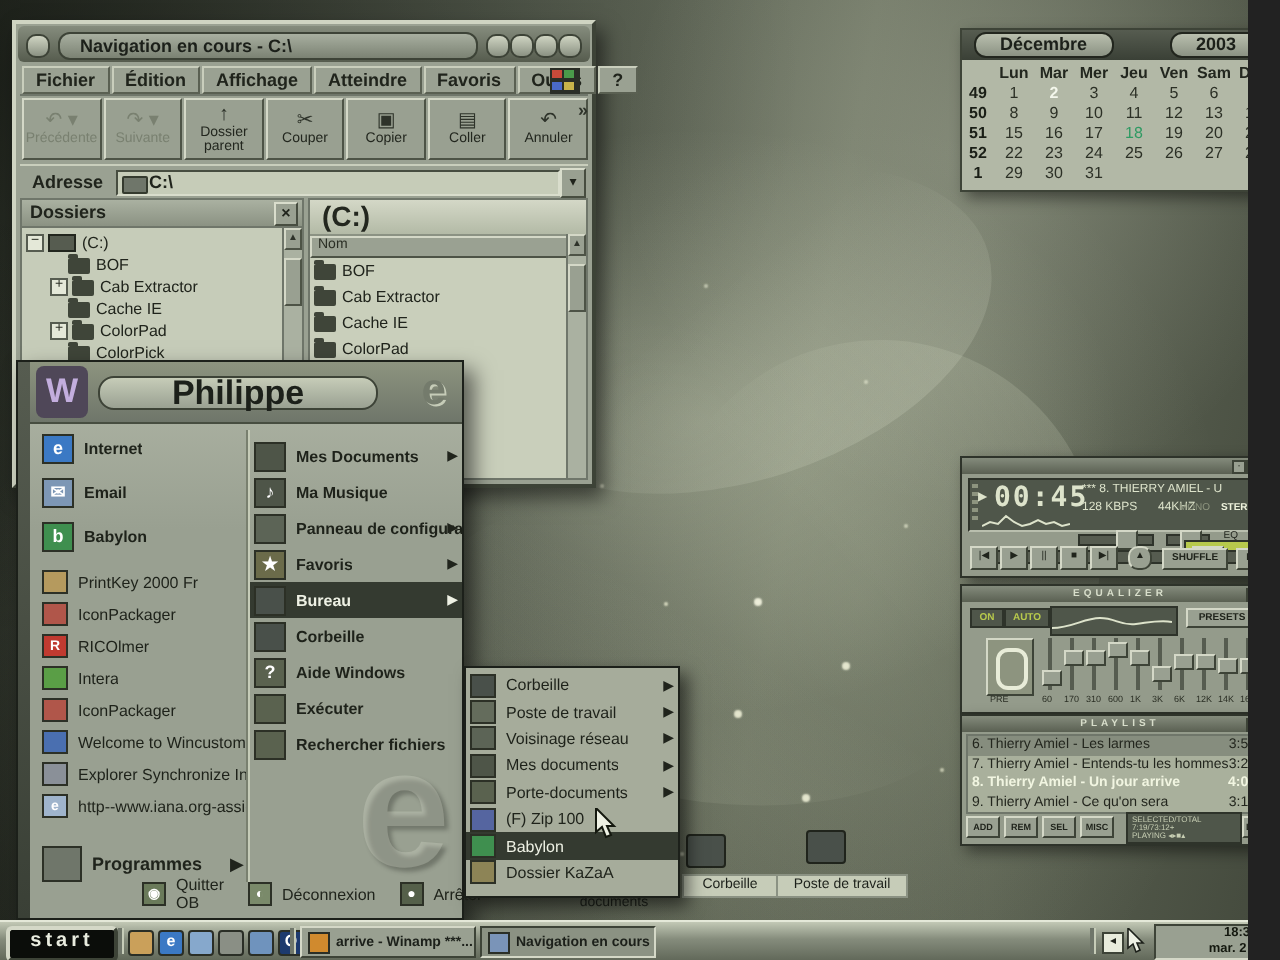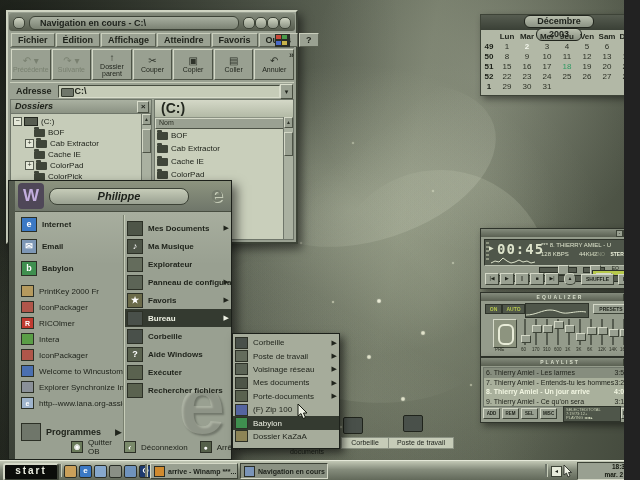--- a/index.html
+++ b/index.html
@@ -48,21 +48,21 @@
     border-top:1px solid #c9cebc;display:flex;align-items:center;}
   .addr-lbl{font-size:9px;font-weight:bold;margin:0 6px 0 6px;}
   .addr-field{flex:1;height:11px;background:#c6ccb8;border:1px solid;border-color:#474d40 #d9ddcc #d9ddcc #474d40;
     font-size:9px;font-weight:bold;line-height:11px;padding-left:16px;position:relative;}
   .addr-disk{position:absolute;left:2px;top:2px;width:11px;height:7px;background:#6f766a;
     border:1px solid #343a2e;border-radius:1px;}
   .addr-drop{width:11px;height:13px;font-size:7px;line-height:13px;text-align:center;margin-right:1px;}
   .x-body{position:absolute;left:2px;top:87px;right:2px;bottom:2px;display:flex;}
   .pane-left{position:relative;width:140px;background:#c6ccb9;border:1px solid #6f766a;margin-right:2px;}
   .pane-hd{height:13px;background:linear-gradient(#aab1a1,#8b9283);border-bottom:1px solid #6f766a;
-    font-size:9px;font-weight:bold;line-height:13px;padding-left:4px;position:relative;font-style:italic;}
+    font-size:9px;font-weight:bold;line-height:13px;padding-left:4px;position:relative;}
   .pane-x{position:absolute;right:2px;top:1px;width:10px;height:10px;font-size:8px;line-height:10px;
     text-align:center;font-weight:bold;}
   .tree{position:absolute;left:2px;top:16px;right:10px;bottom:0;font-size:8px;}
   .trow{display:flex;align-items:center;height:11px;white-space:nowrap;}
   .texp{width:7px;height:7px;border:1px solid #565c50;background:#e4e8d8;font-size:7px;line-height:6px;
     text-align:center;margin-right:2px;flex:none;color:#2a2e24;}
   .tblank{width:9px;flex:none;}
   .fold{width:11px;height:8px;background:#3f4539;border-radius:1px;position:relative;margin-right:3px;flex:none;}
   .fold:before{content:"";position:absolute;left:0;top:-2px;width:5px;height:2px;background:#3f4539;border-radius:1px 1px 0 0;}
   .disk{width:12px;height:7px;background:#565c50;border:1px solid #22261e;margin-right:3px;flex:none;}
@@ -73,21 +73,21 @@
   .pane-right{position:relative;flex:1;background:#c9cfbb;border:1px solid #6f766a;}
   .banner{height:17px;background:linear-gradient(#d4d8c7,#b3baa6);border-bottom:1px solid #8b9283;
     font-size:14px;font-weight:bold;line-height:17px;padding-left:6px;color:#23271f;}
   .colhd{height:9px;background:#9aa192;border:1px solid;border-color:#d4d8c7 #4d5346 #4d5346 #d4d8c7;
     font-size:7px;line-height:8px;padding-left:3px;color:#2a2e24;margin-right:9px;}
   .flist{position:absolute;left:2px;top:29px;right:10px;bottom:0;font-size:8px;}
   .frow{display:flex;align-items:center;height:13px;white-space:nowrap;}
   
   #calendar{position:absolute;left:480px;top:14px;width:156px;height:80px;background:#b2b8a6;
     border:1px solid #3d4337;box-shadow:3px 3px 7px rgba(0,0,0,.45);}
-  .cal-hd{height:15px;background:linear-gradient(#565c50,#3a4036);display:flex;align-items:center;justify-content:space-between;padding:0 6px;flex-direction:column;}
+  .cal-hd{height:15px;background:linear-gradient(#565c50,#3a4036);display:flex;align-items:center;justify-content:space-between;padding:0 6px;}
   .cal-pill{height:11px;border-radius:6px;background:linear-gradient(#b9bfae,#8b9283);
     border:1px solid #22261e;font-size:9px;font-weight:bold;line-height:11px;padding:0 12px;color:#1c201a;}
   .cal-grid{display:grid;grid-template-columns:16px repeat(7,20px);font-size:8px;text-align:center;margin-top:2px;}
   .cal-grid span{height:10px;line-height:10px;}
   .cal-dh{font-weight:bold;color:#23271f;}
   .cal-wk{font-weight:bold;color:#1a1e16;}
   .cal-d{color:#2c3026;}
   .cal-today{color:#f4f7ec;font-weight:bold;}
   .cal-special{color:#2f9a63;font-weight:normal;}
   
@@ -153,21 +153,21 @@
   #startmenu{position:absolute;left:8px;top:180px;width:222px;height:278px;
     background:linear-gradient(#b0b6a6,#99a091 30%,#99a091);border:1px solid #1c201a;
     box-shadow:5px 5px 10px rgba(0,0,0,.55);}
   .sm-strip{position:absolute;left:0;top:0;bottom:0;width:6px;background:linear-gradient(#565c50,#3a4036);}
   .sm-head{position:absolute;left:6px;top:0;right:0;height:30px;background:linear-gradient(#8d947f,#6f766a);
     border-bottom:1px solid #474d40;}
   .sm-logo{position:absolute;left:3px;top:2px;width:26px;height:26px;background:#4f4758;border-radius:4px;
     color:#c3aede;font-weight:bold;font-size:17px;text-align:center;line-height:26px;}
   .sm-user{position:absolute;left:34px;top:7px;width:138px;height:15px;border-radius:8px;
     background:linear-gradient(#c6ccb8,#9aa192);border:1px solid #3d4337;
-    font-size:11px;font-weight:bold;text-align:center;line-height:15px;color:#1c201a;font-style:italic;}
+    font-size:17px;font-weight:bold;text-align:center;line-height:15px;color:#1c201a;}
   .sm-elogo{position:absolute;right:8px;top:1px;font-size:22px;font-weight:bold;color:#747b6c;text-shadow:1px 1px 0 #c6ccb8;}
   .sm-watermark{position:absolute;right:6px;bottom:20px;font-size:84px;font-weight:bold;
     color:rgba(230,235,218,.25);text-shadow:2px 2px 2px rgba(40,44,36,.35);line-height:70px;}
   .sm-div{position:absolute;left:114px;top:34px;bottom:18px;width:1px;background:#79806f;box-shadow:1px 0 0 #c6ccb8;}
   .sm-item{display:flex;align-items:center;white-space:nowrap;position:relative;}
   .sm-item .lb{font-size:8px;font-weight:bold;color:#1e221a;overflow:hidden;}
   .sm-item.small .lb{font-weight:normal;}
   .sm-item .arr{position:absolute;right:2px;font-size:7px;}
   .sm-item.hl{background:#343a30;}
   .sm-item.hl .lb,.sm-item.hl .arr{color:#eef1e4;}
@@ -672,24 +672,20 @@
         <div class="sm-item">
           <span class="ic" style="background: rgb(78, 85, 72); width: 14px; height: 13px; font-size: 9px;"></span>
           <span class="lb">Mes Documents</span>
           <span class="arr">▶</span>
         </div>
         <div class="sm-item">
           <span class="ic" style="background: rgb(78, 85, 72); width: 14px; height: 13px; font-size: 9px;">♪</span>
           <span class="lb">Ma Musique</span>
         </div>
         <div class="sm-item">
-          <span class="ic" style="background: rgb(100, 108, 92); width: 14px; height: 13px; font-size: 9px;"></span>
-          <span class="lb">Explorateur</span>
-        </div>
-        <div class="sm-item">
           <span class="ic" style="background: rgb(92, 100, 86); width: 14px; height: 13px; font-size: 9px;"></span>
           <span class="lb">Panneau de configuration</span>
           <span class="arr">▶</span>
         </div>
         <div class="sm-item">
           <span class="ic" style="background: rgb(107, 107, 74); width: 14px; height: 13px; font-size: 9px;">★</span>
           <span class="lb">Favoris</span>
           <span class="arr">▶</span>
         </div>
         <div class="sm-item hl">

